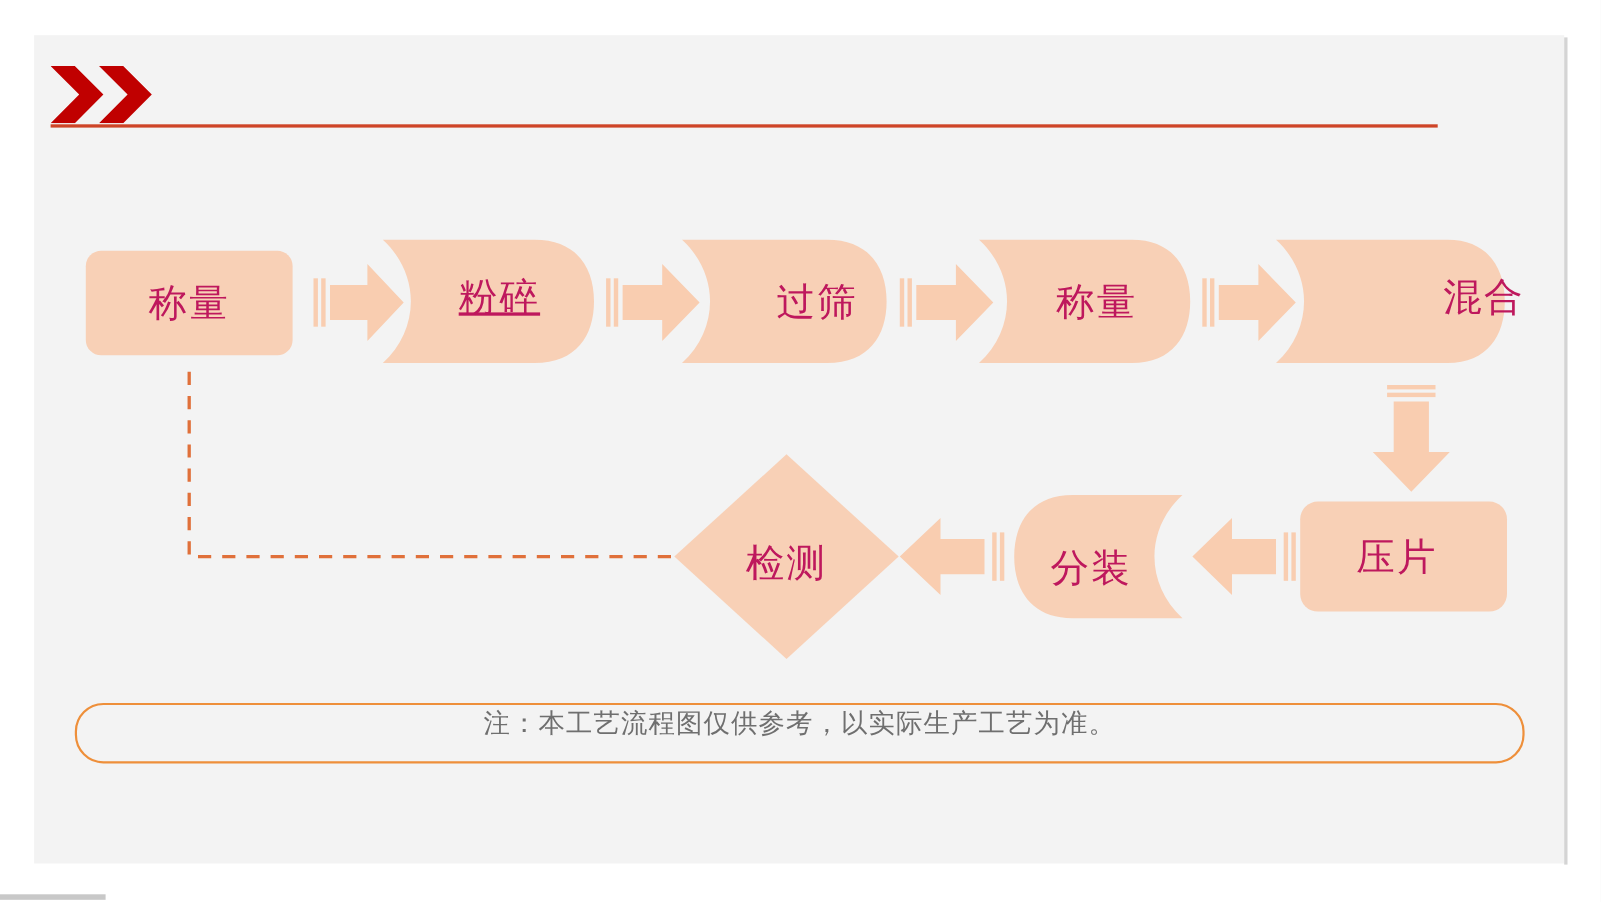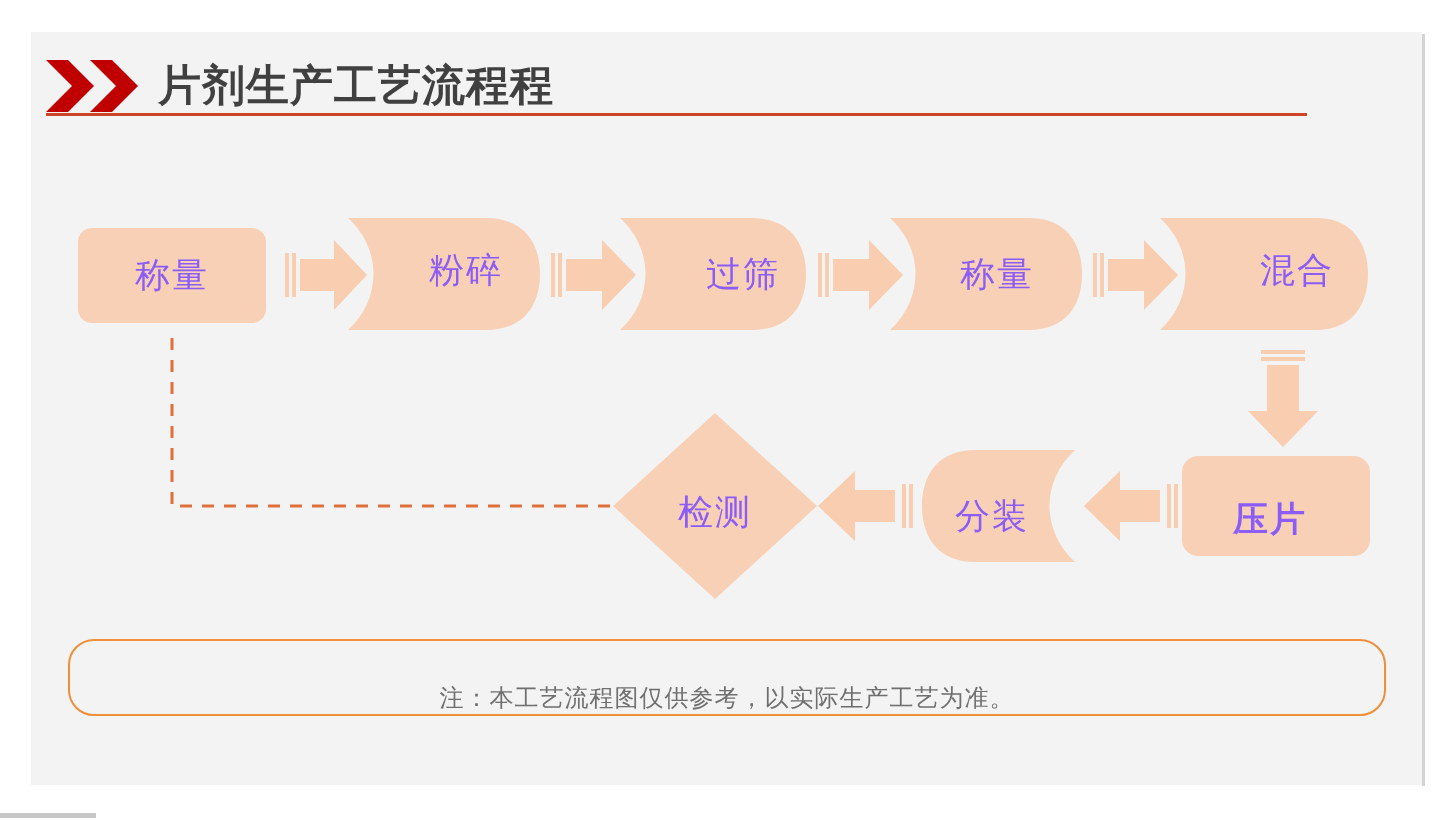--- a/index.html
+++ b/index.html
@@ -84,39 +84,39 @@
     width: 1391px;
     height: 753px;
   }
 
   .node-label {
     position: absolute;
     display: flex;
     align-items: center;
     justify-content: center;
     font-size: 35px;
-    color: #8b5cf6;
+    color: #be185d;
     font-family: "DejaVu Sans", "Liberation Sans", sans-serif;
     letter-spacing: 2px;
     pointer-events: none;
     white-space: nowrap;
   }
 
   
   #note-box {
     position: absolute;
     left: 68px;
     top: 639px;
     width: 1318px;
-    height: 77px;
+    height: 55px;
     border: 2px solid #ee8f3a;
     border-radius: 26px;
     box-sizing: border-box;
     display: flex;
-    align-items: flex-end;
+    align-items: flex-start;
     justify-content: center;
   }
   #note-text {
     font-size: 24px;
     color: #6f6f6f;
     letter-spacing: 1px;
     white-space: nowrap;
   }
 </style>
 </head>
@@ -124,21 +124,20 @@
 
 <div id="slide"></div>
 <div id="right-shadow"></div>
 <div id="bottom-bar"></div>
 
 <div id="header">
   <svg class="chevrons" viewBox="0 0 98 52">
     <polygon points="0,0 22,0 48,26 22,52 0,52 26,26" fill="#c00000"></polygon>
     <polygon points="44,0 66,0 92,26 66,52 44,52 70,26" fill="#c00000"></polygon>
   </svg>
-  <div class="title-text">片剂生产工艺流程程</div>
 </div>
 <div id="title-rule"></div>
 
 <svg id="diagram" viewBox="0 0 1391 753">
   <defs>
 
     <clipPath id="cp-flag-r" clipPathUnits="objectBoundingBox">
       <path d="M 0,0 L 0.76,0 C 0.93,0 1,0.22 1,0.5 C 1,0.78 0.93,1 0.76,1 L 0,1 C 0.17,0.80 0.17,0.20 0,0 Z"></path>
     </clipPath>
   </defs>
@@ -200,24 +199,24 @@
   </g>
 
   <polygon points="715,413 817,506 715,599 613,506" fill="#f8d0b6"></polygon>
 
   <g>
     <path d="M 172,338 L 172,506 L 611,506" fill="none" stroke="#e0703a" stroke-width="3" stroke-dasharray="12 10"></path>
   </g>
 </svg>
 
 <div class="node-label" style="left:78px; top:228px; width:188px; height:95px;">称量</div>
-<div class="node-label" style="left:380px; top:218px; width:172px; height:104px;">粉碎</div>
+<div class="node-label" style="left:368px; top:218px; width:172px; height:104px;text-decoration:underline;">粉碎</div>
 <div class="node-label" style="left:660px; top:218px; width:166px; height:112px;">过筛</div>
 <div class="node-label" style="left:912px; top:218px; width:170px; height:112px;">称量</div>
-<div class="node-label" style="left:1208px; top:218px; width:178px; height:105px;">混合</div>
+<div class="node-label" style="left:1260px; top:218px; width:178px; height:105px;">混合</div>
 
 <div class="node-label" style="left:613px; top:456px; width:204px; height:112px;">检测</div>
 <div class="node-label" style="left:922px; top:450px; width:140px; height:132px;">分装</div>
-<div class="node-label" style="left:1182px; top:469px; width:176px; height:100px;font-weight:bold;">压片</div>
+<div class="node-label" style="left:1182px; top:456px; width:176px; height:100px;">压片</div>
 
 <div id="note-box">
   <span id="note-text">注：本工艺流程图仅供参考，以实际生产工艺为准。</span>
 </div>
 
 </body></html>

